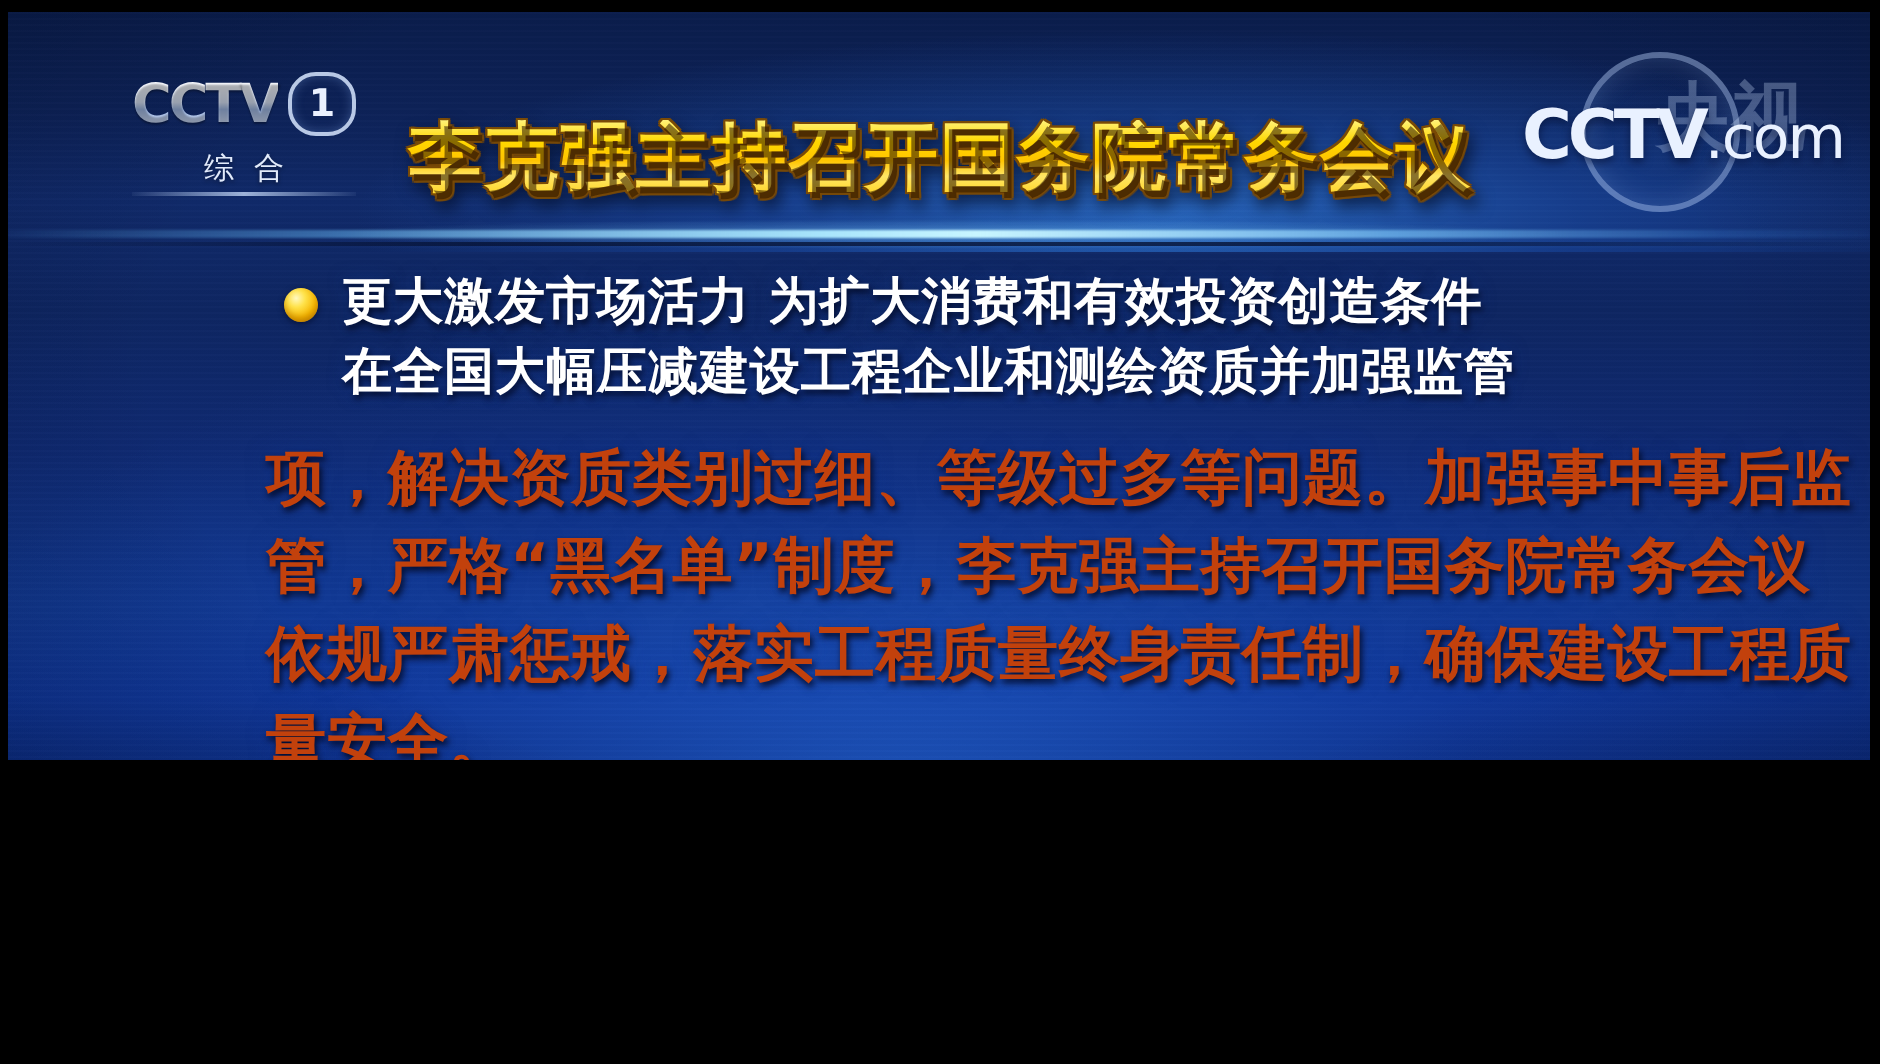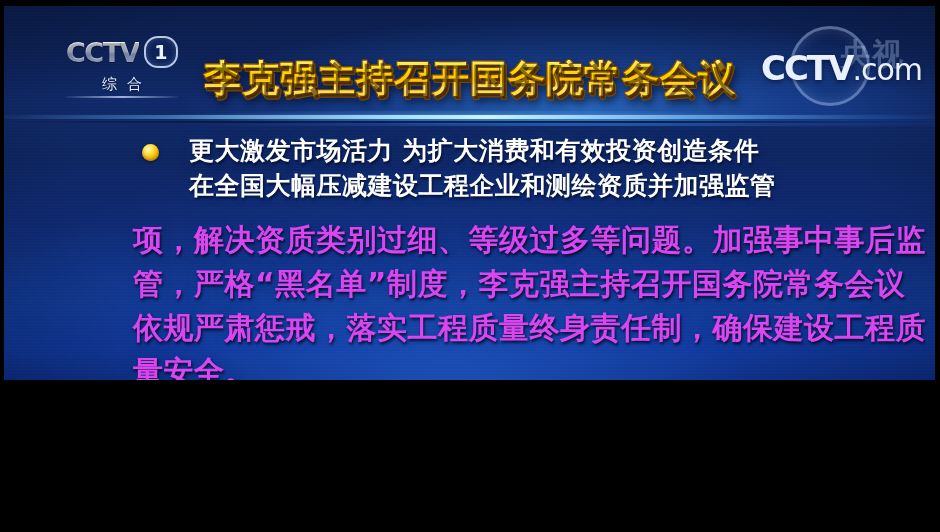--- a/index.html
+++ b/index.html
@@ -165,21 +165,21 @@
     user-select: none;
   }
   .cctvcom-globe {
     position: absolute; right: 52px; top: -22px;
     width: 74px; height: 74px; border-radius: 50%;
     border: 3px solid rgba(190,215,255,0.42);
     box-shadow: inset 0 0 14px rgba(170,205,255,0.18);
   }
   .cctvcom-cn {
     position: absolute; right: 18px; top: -14px;
-    font-size: 31px; font-weight: 700;
+    font-size: 37px; font-weight: 700;
     color: rgba(205,225,255,0.30);
     letter-spacing: 1px;
     white-space: nowrap;
   }
   .cctvcom-txt {
     position: relative;
     font-weight: 700;
     font-size: 34px;
     letter-spacing: -2px;
     color: #e9f1ff;
@@ -229,42 +229,41 @@
   .bullet {
     flex: 0 0 auto;
     margin-top: 10px;
     width: 17px; height: 17px; border-radius: 50%;
     background: radial-gradient(circle at 36% 30%,
       #fff9c0 0%, #ffe24a 28%, #f5b500 62%, #c98600 100%);
     box-shadow: 0 1px 3px rgba(0,10,40,0.65), inset 0 -2px 3px rgba(140,80,0,0.4);
   }
   .sub-lines {
     flex: 1 1 auto;
-    margin-left: 18px;
   }
   .sub-line {
     font-weight: 700;
     font-size: 25px;
     line-height: 1.38;
     color: #ffffff;
     letter-spacing: 0.5px;
     text-shadow: 1px 2px 3px rgba(0,6,28,0.85), 0 0 8px rgba(20,60,150,0.5);
     white-space: nowrap;
   }
 
   
   .bodytext {
     position: absolute; left: 133px; right: 108px; top: 218px;
     z-index: 22;
   }
   .body-line {
     font-weight: 700;
     font-size: 30px;
     line-height: 1.47;
-    color: #d946ef;
+    color: #c2410c;
     letter-spacing: 0.5px;
     text-shadow: 1px 2px 3px rgba(0,6,28,0.9), 0 0 10px rgba(15,50,140,0.55);
     white-space: nowrap;
   }
 
   
   .xwlb {
     position: absolute; left: 52px; top: 427px; z-index: 25;
     width: 130px; height: 63px;
     border-radius: 18px;

